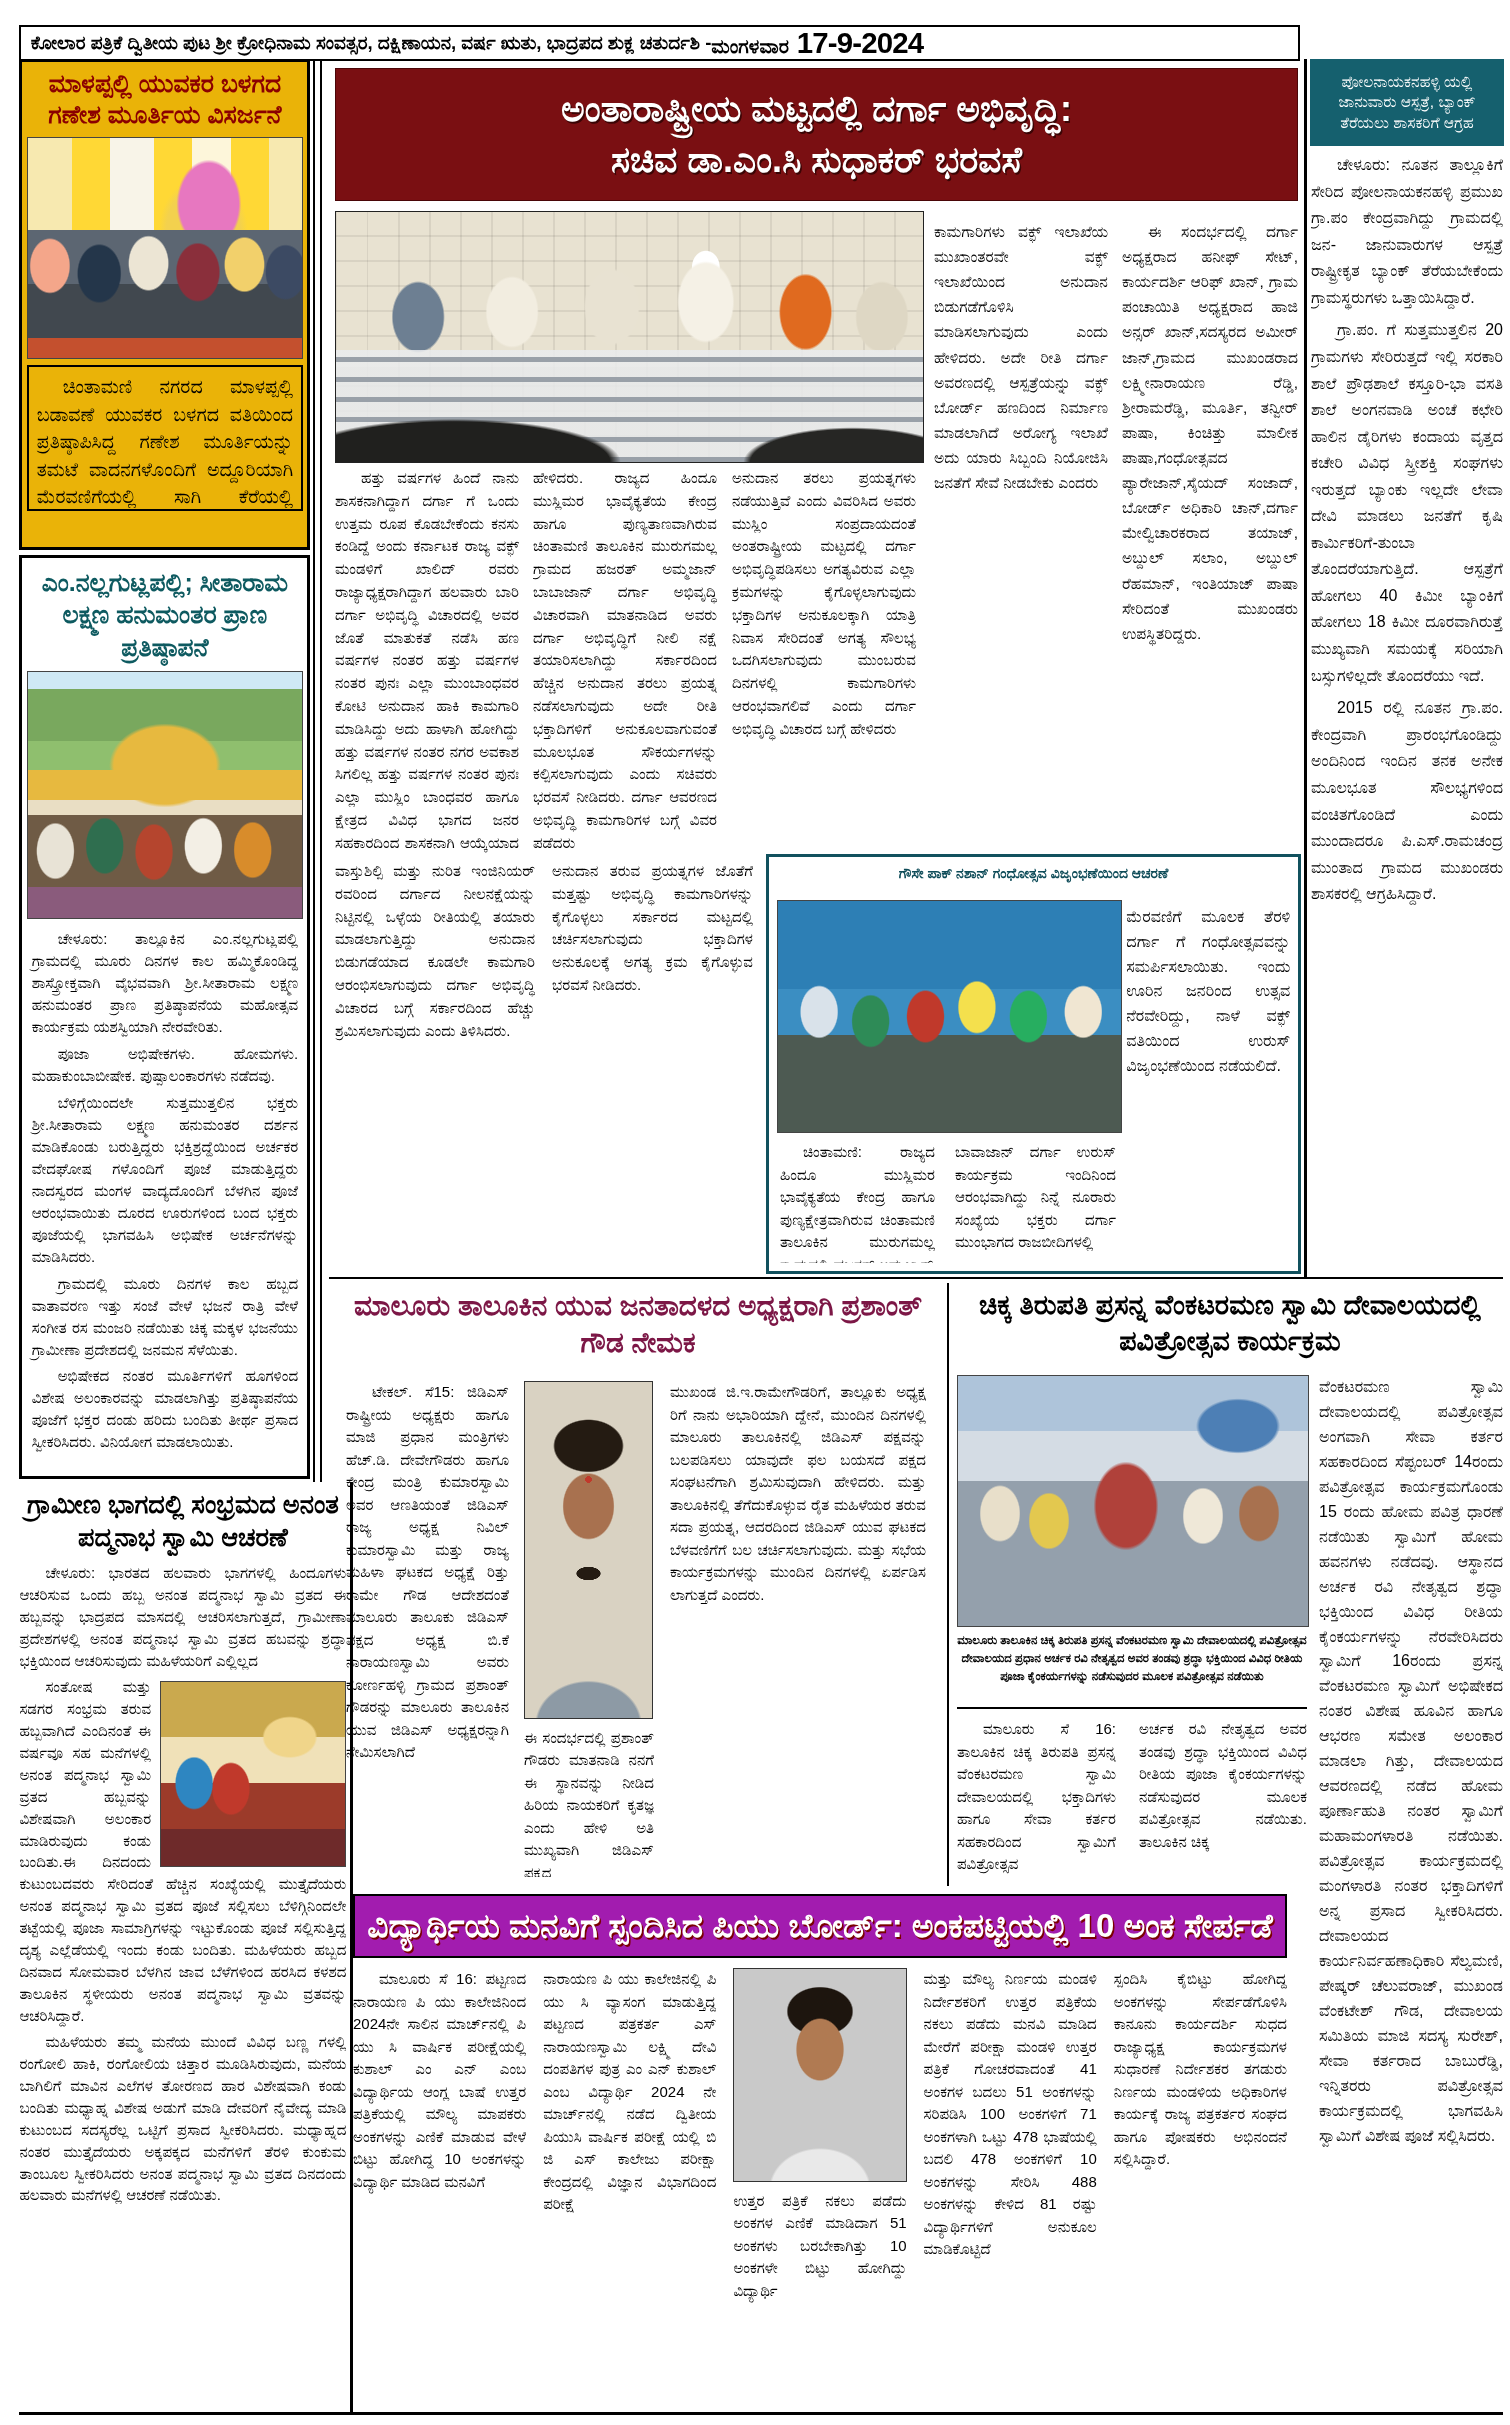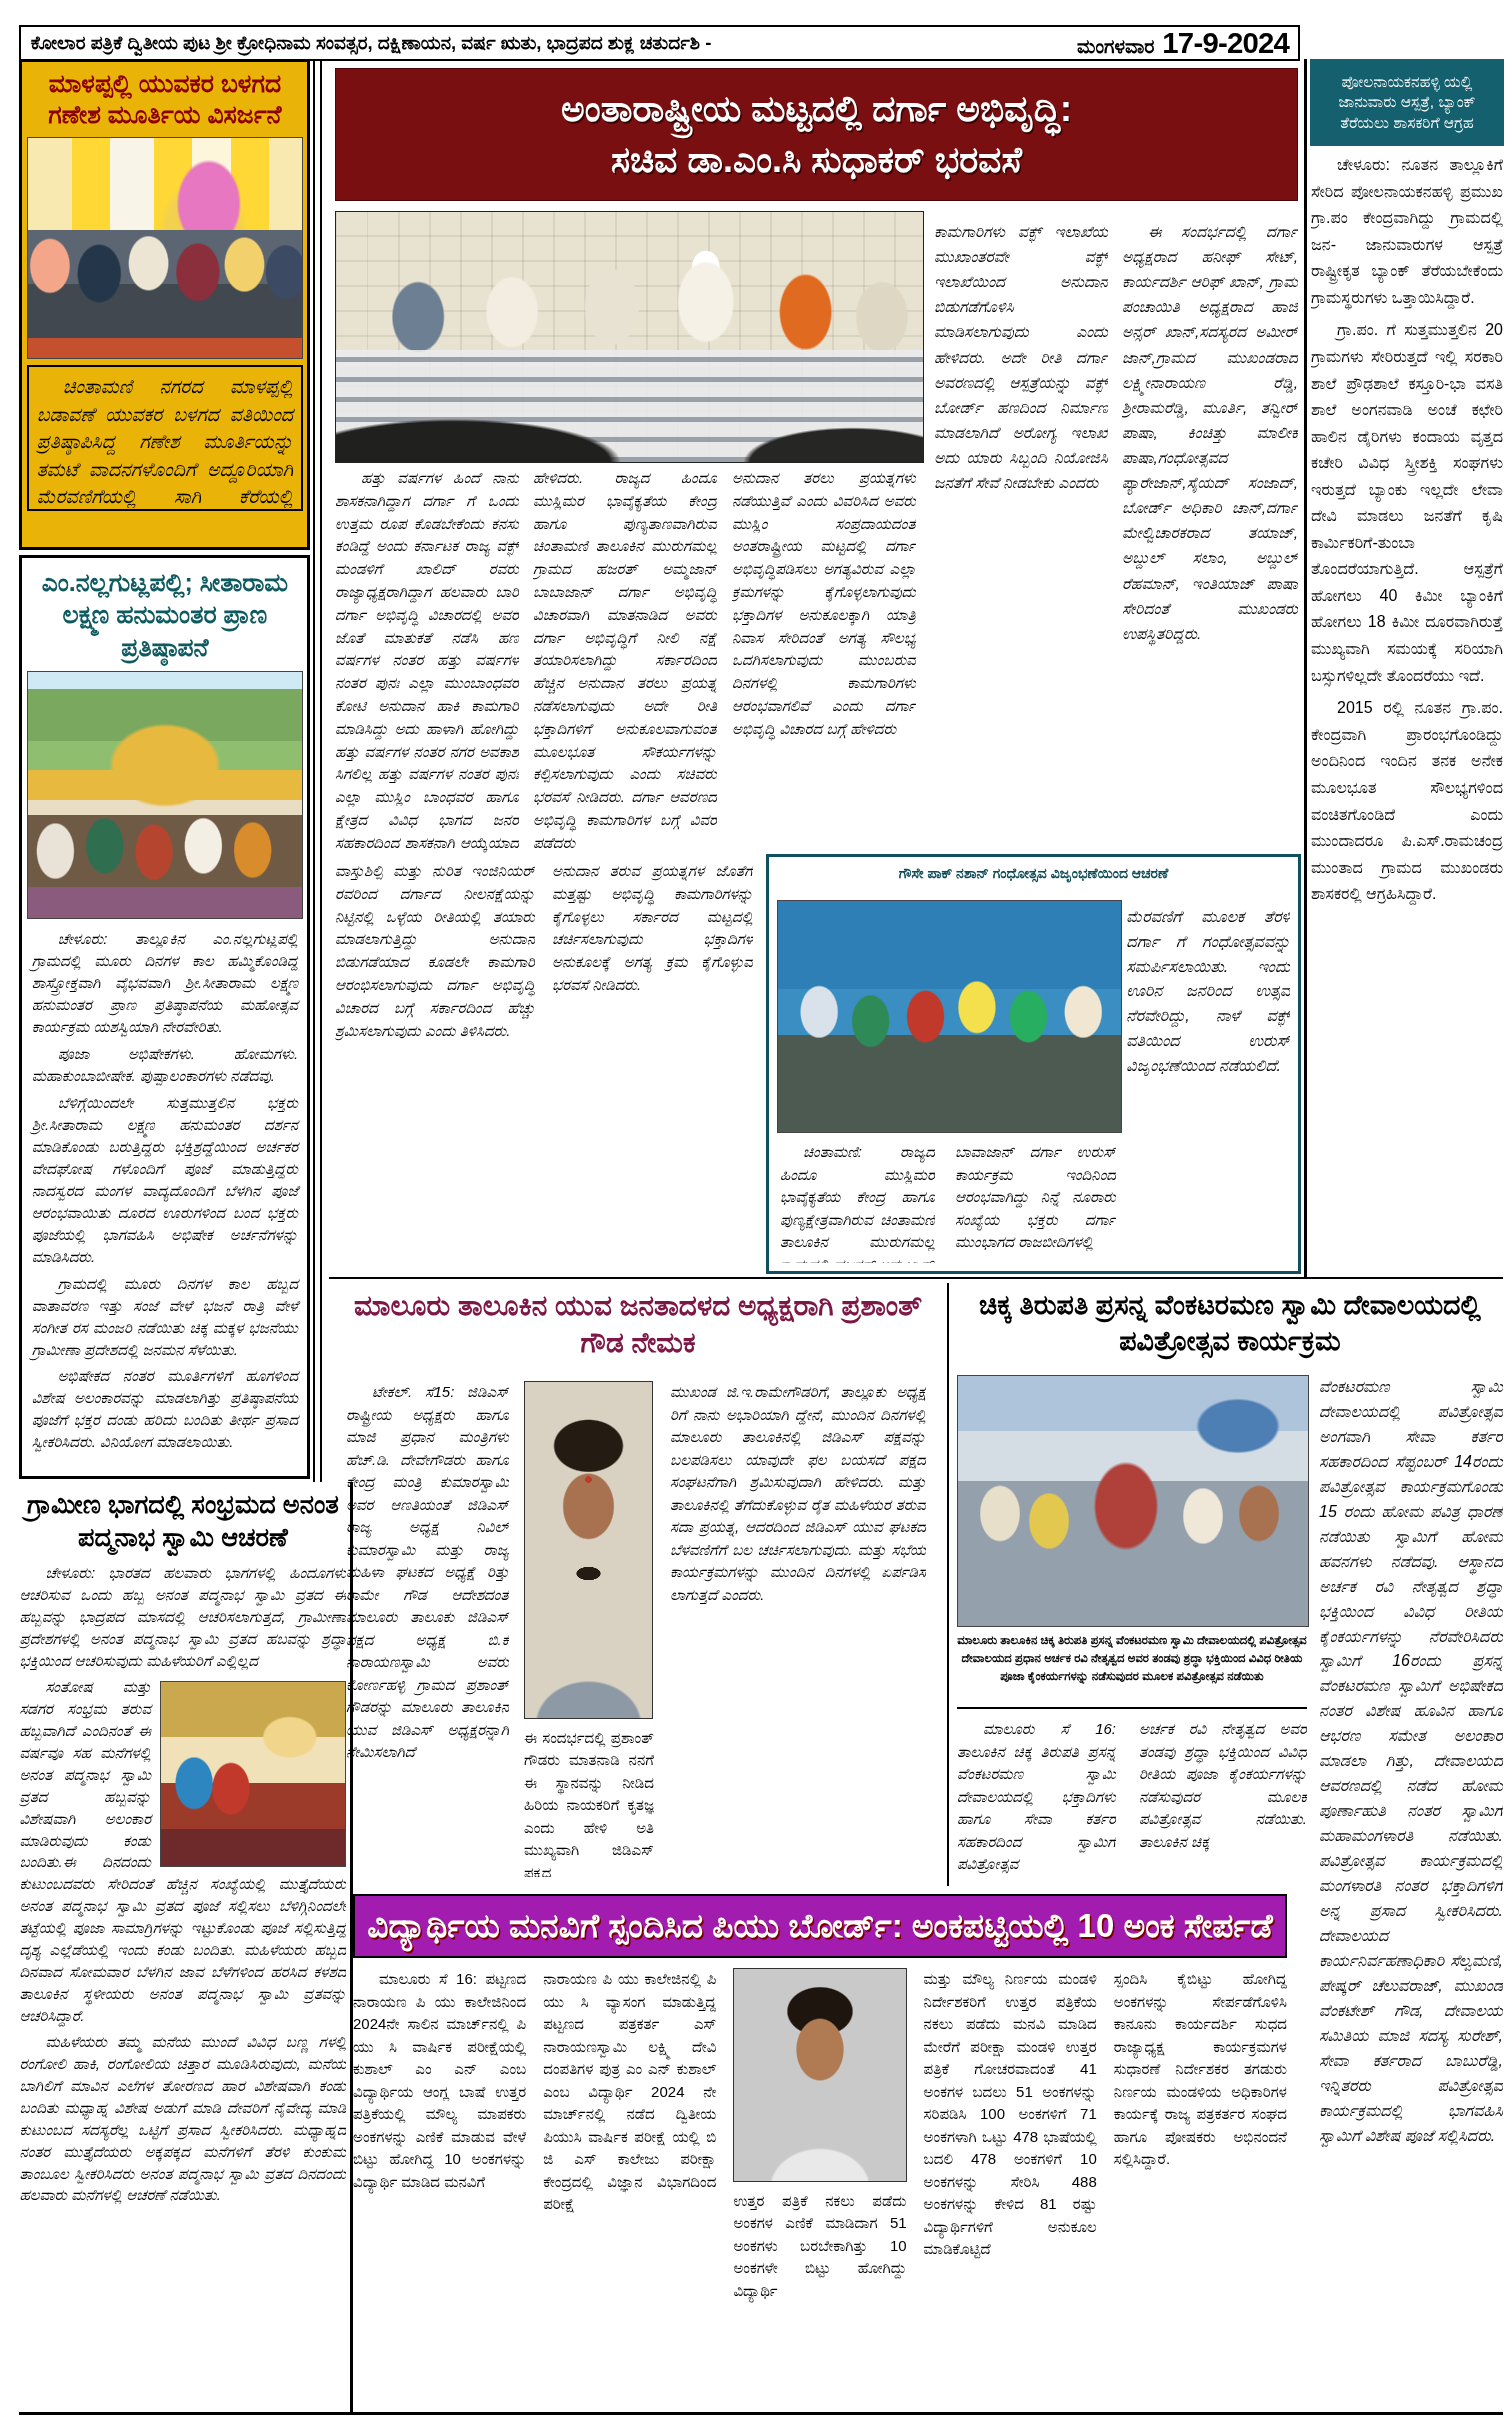--- a/index.html
+++ b/index.html
@@ -1,27 +1,27 @@
 <!DOCTYPE html>
 <html style="font-size:12.4px"><head>
 <meta charset="utf-8">
 <style>
   html,body{margin:0;padding:0;}
   body{
     width:1510px;height:2426px;background:#ffffff;position:relative;
     font-family:"Liberation Sans","DejaVu Sans",sans-serif;color:#000;
   }
   .abs{position:absolute;}
-  .jt{text-align:justify;font-style:italic;}
+  .jt{text-align:justify;}
   .ovh{overflow:hidden;}
   .hl{font-weight:bold;text-align:center;}
   .rule{background:#000;}
   
   #masthead{left:19.4px;top:25px;width:1281px;height:36px;border:2.3px solid #000;
-    display:flex;align-items:center;justify-content:space-between;padding:0 9.3px;box-sizing:border-box;background:#fff;}
+    display:flex;align-items:center;justify-content:flex-start;padding:0 9.3px;box-sizing:border-box;background:#fff;}
   #masthead .ml{font-size:18.6px;font-weight:bold;white-space:nowrap;}
   #masthead .mr{display:flex;align-items:baseline;gap:7.7px;white-space:nowrap;}
   #masthead .day{font-size:19.4px;font-weight:bold;}
   #masthead .date{font-size:29.4px;font-weight:bold;letter-spacing:-0.8px;}
   
   #divL{left:313px;top:59px;width:4.6px;height:1423px;border-left:2.3px solid #000;border-right:2.3px solid #000;}
   #divLb{left:350px;top:1482px;width:3.1px;height:930px;}
   #divR{left:1304px;top:59px;width:3.1px;height:1220px;}
   #divJT{left:947px;top:1283px;width:2.3px;height:603px;}
   #hrMain{left:329px;top:1277px;width:1174px;height:2.3px;}

